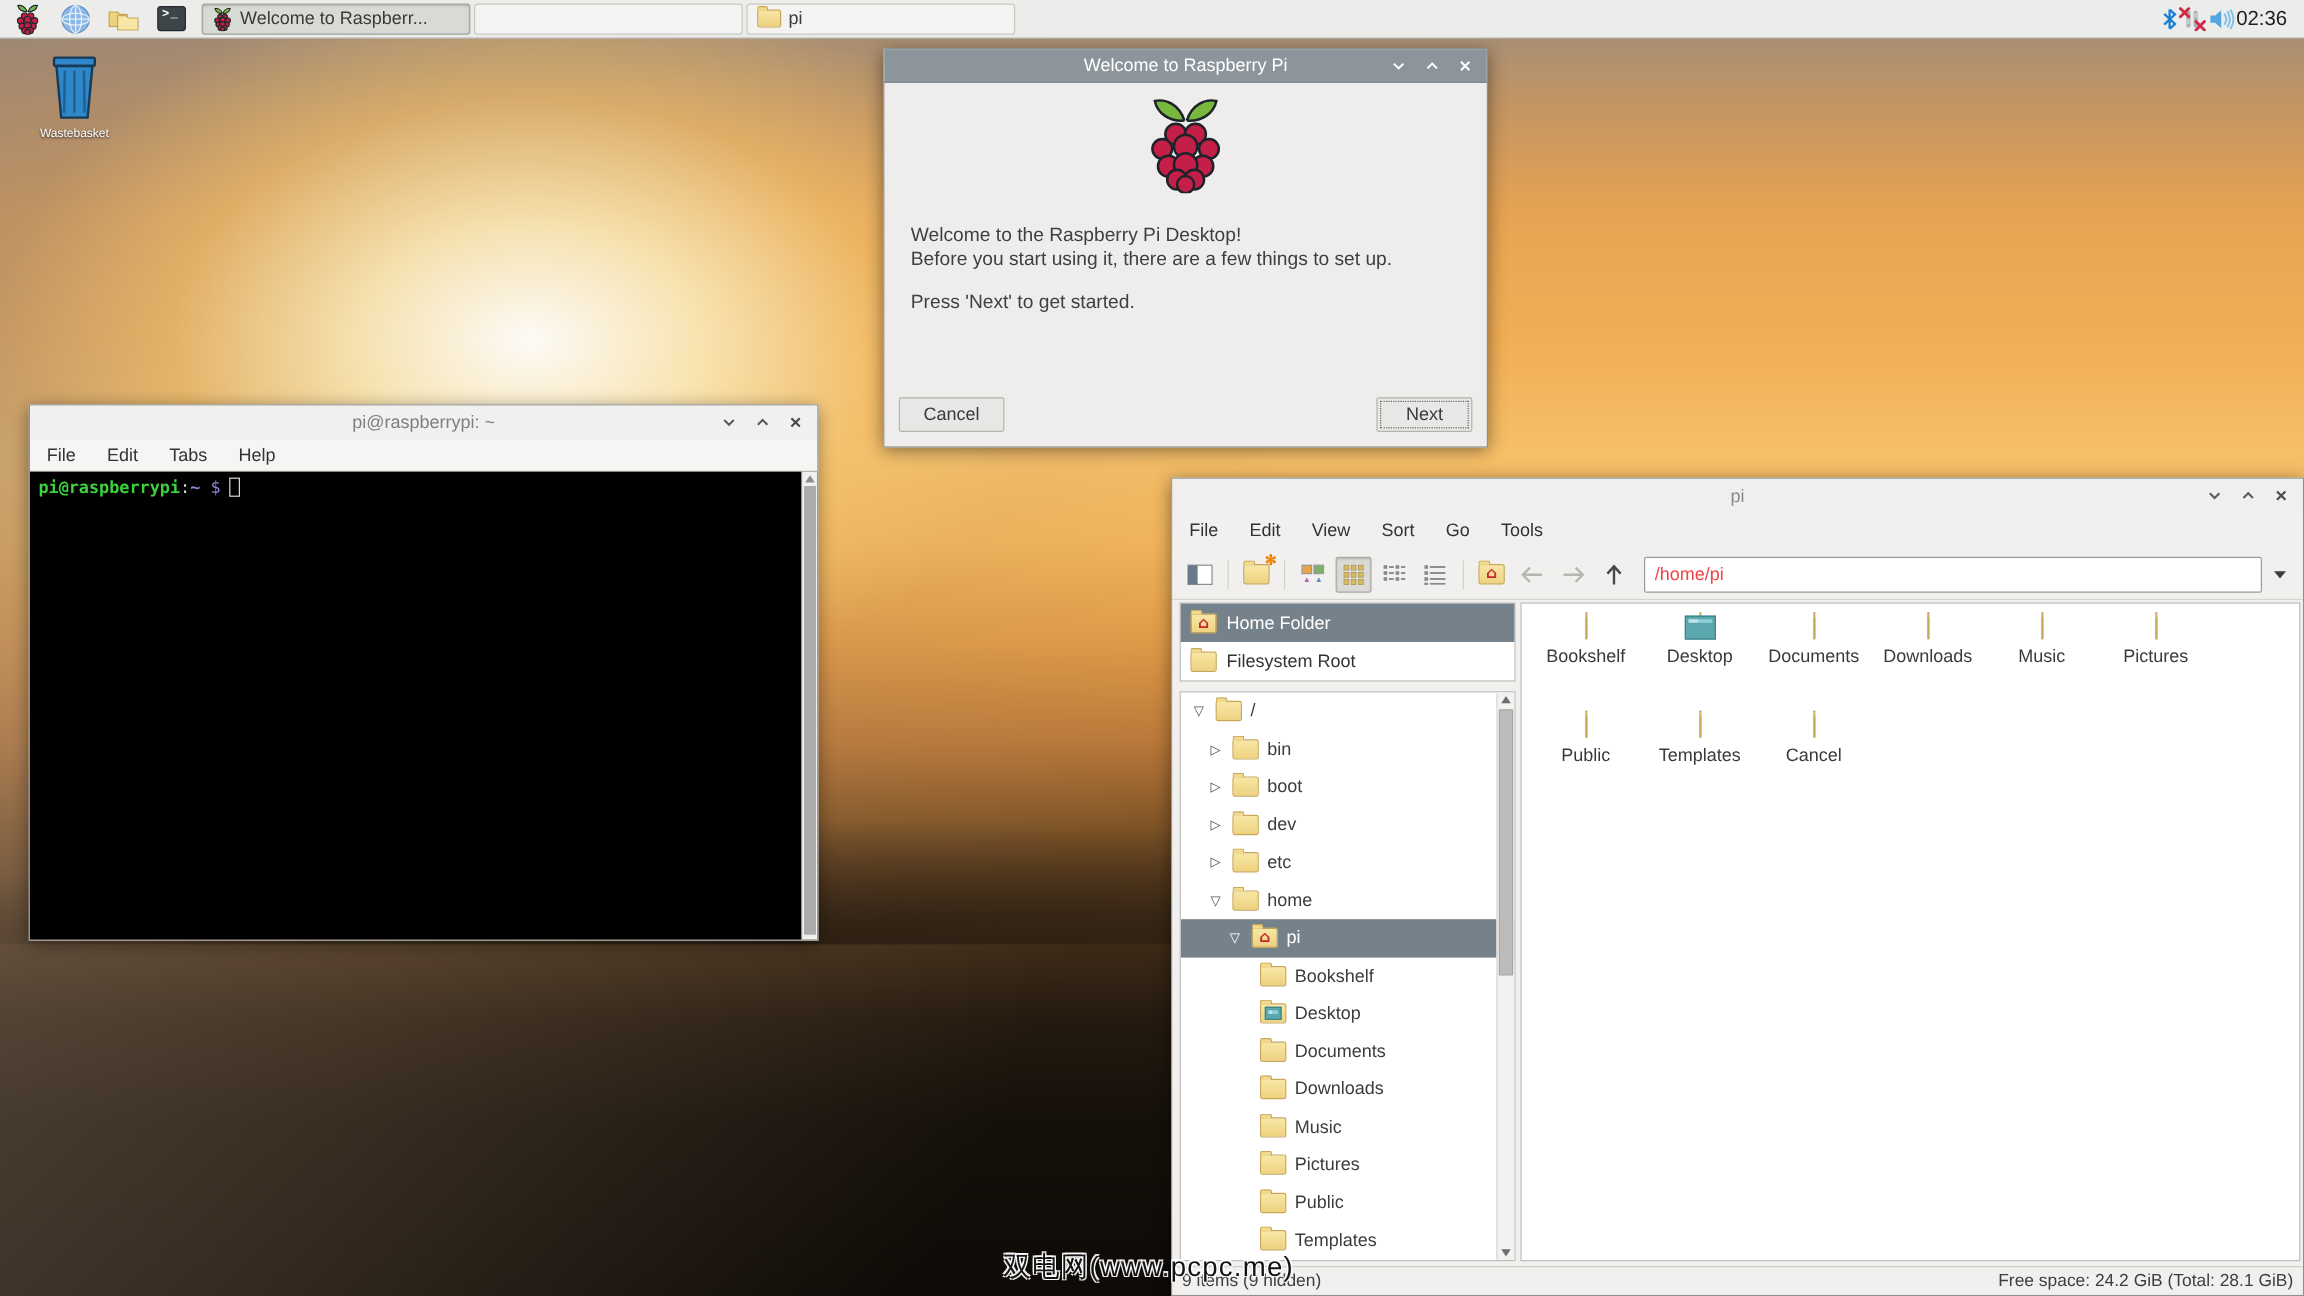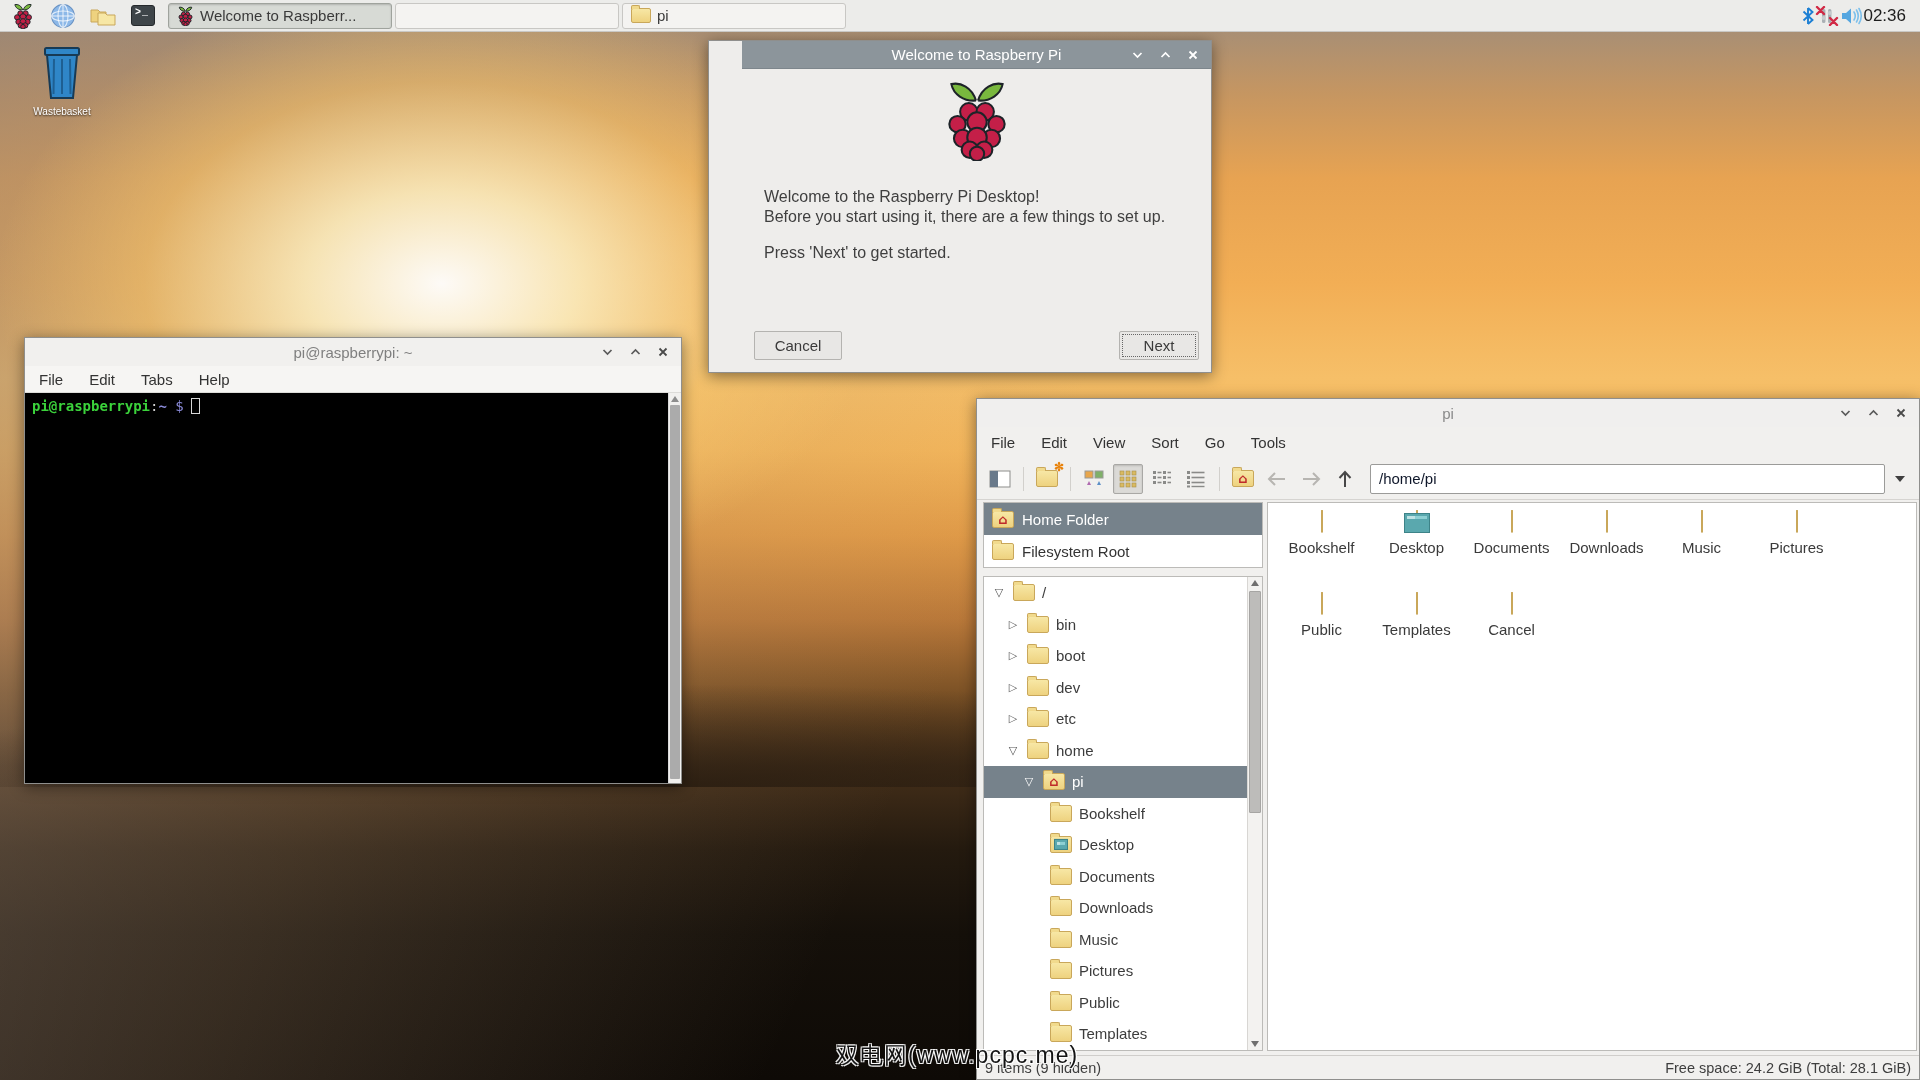--- a/index.html
+++ b/index.html
@@ -62,21 +62,21 @@
   
   .window { position:absolute; background:#f0efed; border:1px solid #8f8f8d; box-shadow:0 3px 14px rgba(0,0,0,.45); }
   .titlebar { height:28px; display:flex; align-items:center; position:relative; }
   .titlebar .wtitle { position:absolute; left:0; right:0; text-align:center; font-size:15px; }
   .wcontrols { position:absolute; right:10px; top:0; bottom:0; display:flex; align-items:center; gap:12px; z-index:2; }
   .wbtn { width:16px; height:16px; display:flex; align-items:center; justify-content:center; }
   .menubar { display:flex; align-items:center; gap:26px; padding:0 14px; font-size:15px; color:#333; }
   .menu-item { cursor:default; }
 
   
-  .dialog { left:708px; top:40px; width:504px; height:333px; background:#eeedeb;padding-left:33px; }
+  .dialog { left:736px; top:40px; width:504px; height:333px; background:#eeedeb; }
   .dialog .titlebar { background:#8c959b; border-bottom:1px solid #7d868c; }
   .dialog .wtitle { color:#fff; }
   .dlg-body { position:relative; height:calc(100% - 28px); }
   .dlg-logo { position:absolute; left:50%; top:10px; transform:translateX(-50%); }
   .dlg-line { position:absolute; left:22px; right:20px; font-size:16px; color:#3f3f3f; }
   .dlg-line.l1 { top:103px;margin-top:16px; } .dlg-line.l2 { top:139px; } .dlg-line.l3 { top:175px; }
   .dlg-btn { position:absolute; bottom:12px; height:29px; background:#e8e7e5; border:1px solid #b4b3b0;
     border-radius:2px; font-size:15px; color:#3a3a3a; display:flex; align-items:center; justify-content:center; }
   .dlg-btn.cancel { left:12px; width:88px; }
   .dlg-btn.next { right:12px; width:80px; outline:1px dotted #666; outline-offset:-4px; }
@@ -101,21 +101,21 @@
   
   .fm { left:976px; top:398px; width:944px; height:682px; }
   .fm .titlebar { background:#f0efee; }
   .fm .wtitle { color:#8a8a8a; }
   .fm .menubar { height:31px; background:#f1f0ee; }
   .fm-toolbar { height:42px; background:#f1f0ee; border-bottom:1px solid #d6d4d1; display:flex; align-items:center; gap:4px; padding:0 8px; }
   .tb-btn { width:30px; height:30px; display:flex; align-items:center; justify-content:center; border:1px solid transparent; border-radius:2px; position:relative; }
   .tb-btn.pressed { background:#dbdad7; border-color:#a9a8a5; box-shadow:inset 0 1px 2px rgba(0,0,0,.15); }
   .tb-sep { width:1px; height:24px; background:#d2d0cc; margin:0 4px; }
   .pathbox { flex:1; height:30px; background:#fff; border:1px solid #9b9b99; border-radius:2px;
-    font-size:15px; color:#0f172a; padding:0 8px; margin-left:6px; font-family:"Liberation Sans", sans-serif; }
+    font-size:15px; color:#ef4444; padding:0 8px; margin-left:6px; font-family:"Liberation Sans", sans-serif; }
   .path-drop { width:22px; height:30px; display:flex; align-items:center; justify-content:center; }
   .tri-dn { width:0; height:0; border-left:5px solid transparent; border-right:5px solid transparent; border-top:6px solid #3f3f3f; }
   .star { position:absolute; right:-3px; top:-5px; font-size:12px; color:#e8820a; font-weight:bold; }
 
   .fm-content { position:relative; height:calc(100% - 28px - 31px - 42px - 24px); background:#f1f0ee; }
   .places { position:absolute; left:6px; top:2px; width:280px; border:1px solid #bcbbb8; background:#fff; }
   .place-row { height:32px; display:flex; align-items:center; gap:8px; padding:0 8px; font-size:15px; color:#333; }
   .place-row[data-selected="true"] { background:#76828b; color:#fff; }
   .treebox { position:absolute; left:6px; top:76px; width:280px; bottom:4px; border:1px solid #bcbbb8; background:#fff; overflow:hidden; }
   .tree-row { height:31.5px; display:flex; align-items:center; gap:7px; font-size:15px; color:#3c3c3c; padding-left:8px; }

